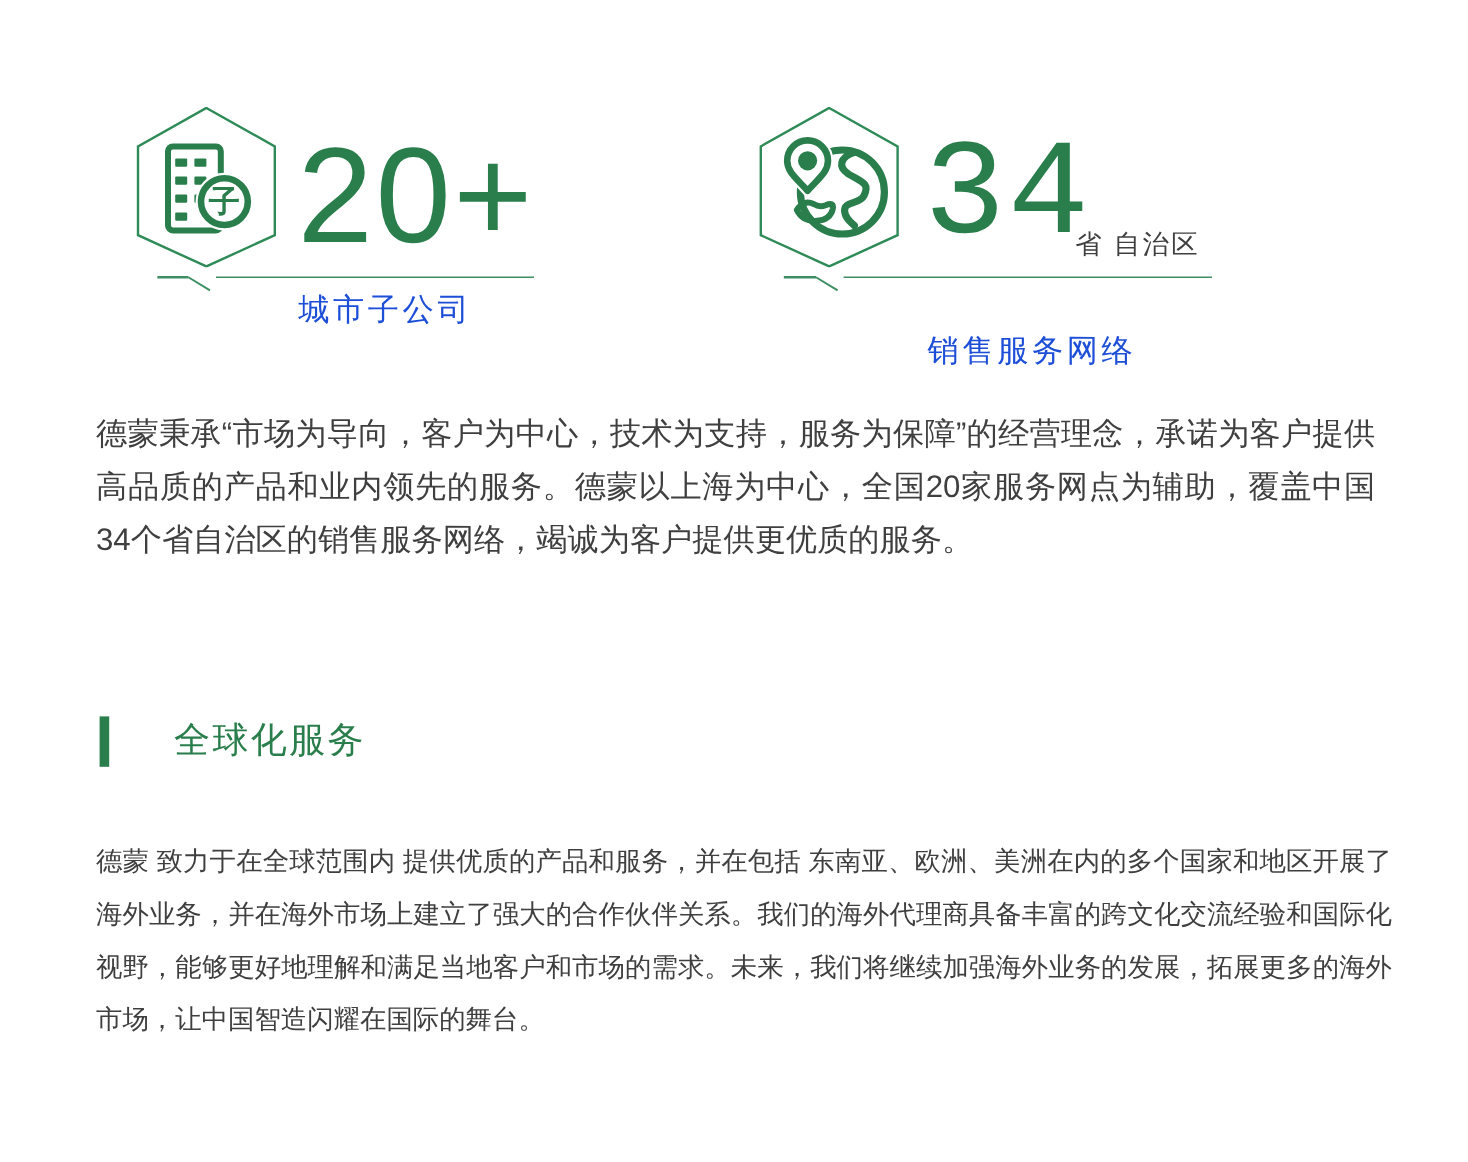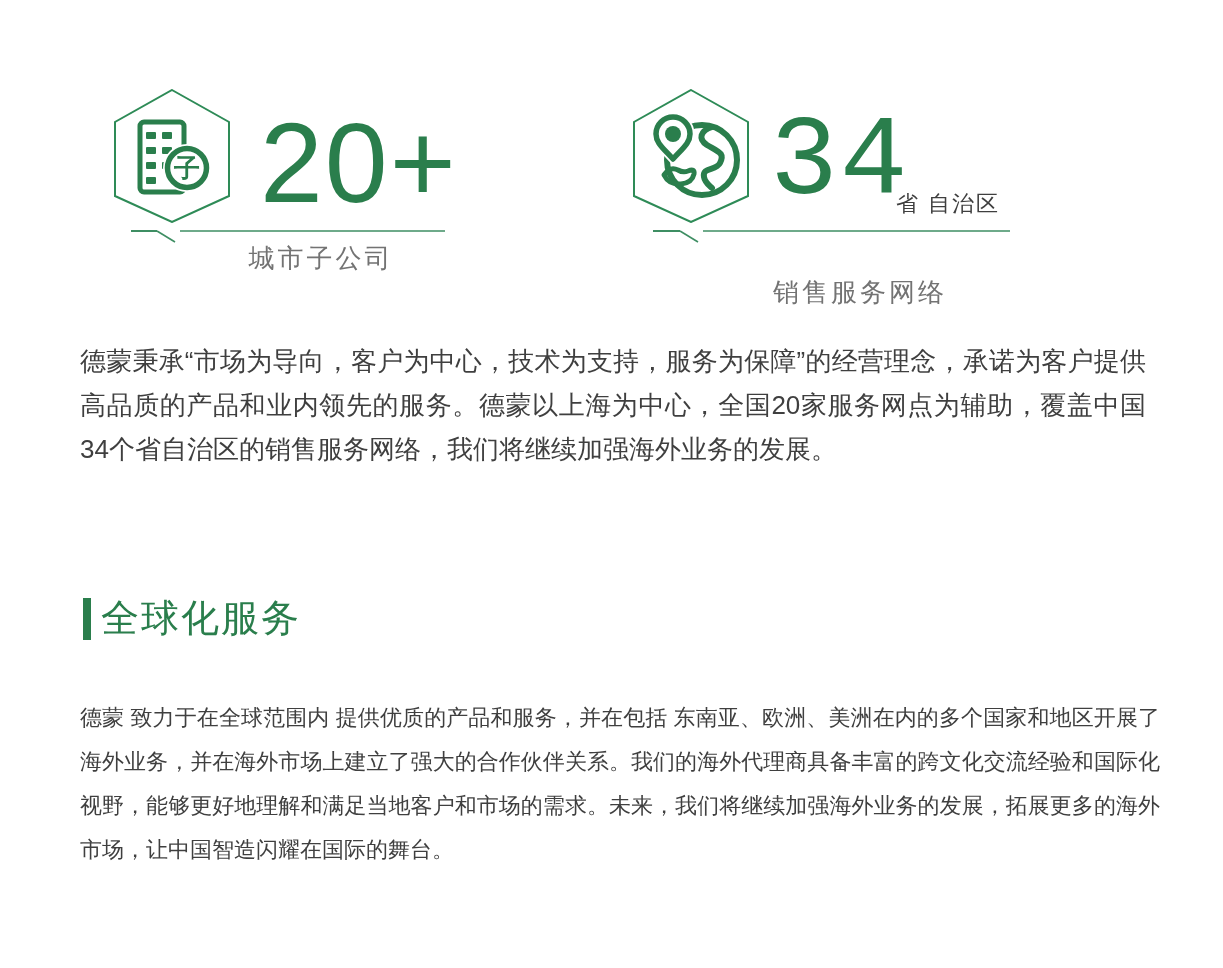--- a/index.html
+++ b/index.html
@@ -24,42 +24,42 @@
   .stat-hex{position:absolute;left:0;top:4px;}
   .stat-value{
     position:absolute;
     top:22px;
     font-size:113px;
     line-height:113px;
     letter-spacing:2px;
     color:var(--green);
     white-space:nowrap;
   }
-  .stat-left .stat-value{left:135px;margin-left:12px;}
+  .stat-left .stat-value{left:135px;}
   .stat-right .stat-value{left:138px;font-family:Liberation Mono, monospace;}
   .stat-unit{
     position:absolute;
     left:264px;
     top:104px;
     font-size:22px;
     letter-spacing:2px;
     color:var(--text);
     white-space:nowrap;
   }
   .stat-divider{position:absolute;top:144px;display:block;}
   .stat-left .stat-divider{left:18px;}
   .stat-right .stat-divider{left:21px;}
   .stat-label{
     position:absolute;
     top:156px;
     width:180px;
     text-align:center;
     font-size:26px;
     letter-spacing:3px;
-    color:#737373;
+    color:#1d4ed8;
     white-space:nowrap;
   }
   .stat-left .stat-label{left:118px;}
   .stat-right .stat-label{left:138px;margin-top:34px;}
   .intro-text{
     position:absolute;
     left:80px;
     top:339px;
     width:1066px;
     margin:0;
@@ -77,26 +77,27 @@
     margin:0;
   }
   .heading-bar{
     width:8px;
     height:42px;
     background:var(--green);
     margin-right:10px;
     flex:0 0 auto;
   }
   .heading-text{
-    font-size:38px;
+    font-size:30px;
     font-weight:normal;
     letter-spacing:2px;
     color:var(--green);
     line-height:1.15;
     white-space:nowrap;
+    margin-left:44px;
   }
   .global-text{
     position:absolute;
     left:80px;
     top:696px;
     width:1080px;
     margin:0;
     font-size:22px;
     line-height:44px;
     color:var(--text);
@@ -154,21 +155,21 @@
     <div class="stat-value">34</div>
     <div class="stat-unit">省 自治区</div>
     <svg class="stat-divider" width="359" height="16" viewBox="0 0 359 16">
       <line x1="0" y1="2" x2="27" y2="2" stroke="#3e8e63" stroke-width="2"></line>
       <line x1="27" y1="2" x2="45" y2="13" stroke="#3e8e63" stroke-width="1.6"></line>
       <line x1="50" y1="2" x2="357" y2="2" stroke="#3e8e63" stroke-width="1.3"></line>
     </svg>
     <div class="stat-label">销售服务网络</div>
   </div>
 
-  <p class="intro-text">德蒙秉承“市场为导向，客户为中心，技术为支持，服务为保障”的经营理念，承诺为客户提供高品质的产品和业内领先的服务。德蒙以上海为中心，全国20家服务网点为辅助，覆盖中国34个省自治区的销售服务网络，我们将继续加强海外业务的发展。</p>
+  <p class="intro-text">德蒙秉承“市场为导向，客户为中心，技术为支持，服务为保障”的经营理念，承诺为客户提供高品质的产品和业内领先的服务。德蒙以上海为中心，全国20家服务网点为辅助，覆盖中国34个省自治区的销售服务网络，竭诚为客户提供更优质的服务。</p>
 
   <div class="section-heading">
     <span class="heading-bar"></span>
     <span class="heading-text">全球化服务</span>
   </div>
 
   <p class="global-text">德蒙 致力于在全球范围内 提供优质的产品和服务，并在包括 东南亚、欧洲、美洲在内的多个国家和地区开展了海外业务，并在海外市场上建立了强大的合作伙伴关系。我们的海外代理商具备丰富的跨文化交流经验和国际化视野，能够更好地理解和满足当地客户和市场的需求。未来，我们将继续加强海外业务的发展，拓展更多的海外市场，让中国智造闪耀在国际的舞台。</p>
 
 </div>
 

